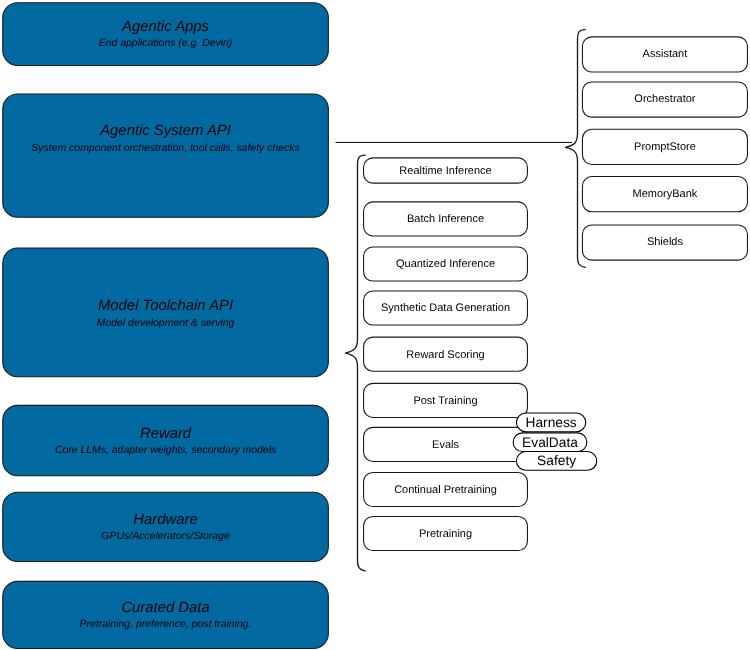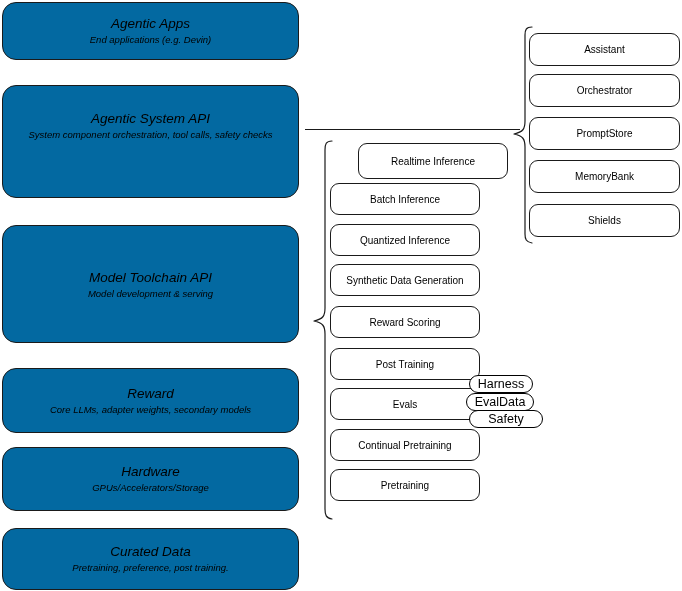--- a/index.html
+++ b/index.html
@@ -144,21 +144,21 @@
   <div class="node" style="left:529px; top:33px; width:151px; height:33px;">Assistant</div>
   <div class="node" style="left:529px; top:74px; width:151px; height:33px;">Orchestrator</div>
   <div class="node" style="left:529px; top:117px; width:151px; height:33px;">PromptStore</div>
   <div class="node" style="left:529px; top:160px; width:151px; height:33px;">MemoryBank</div>
   <div class="node" style="left:529px; top:204px; width:151px; height:33px;">Shields</div>
 
   <svg class="brace" style="left:312px; top:140px;" width="22" height="380" viewBox="0 0 22 380">
     <path d="M20 1 C14 1, 13 4, 13 10 L13 168 C13 176, 11 179, 2 181 C11 183, 13 186, 13 194 L13 369 C13 375, 14 378, 20 379"></path>
   </svg>
 
-  <div class="node" style="left:330px; top:143px; width:150px; height:36px;margin-left:28px;">Realtime Inference</div>
+  <div class="node" style="left:330px; top:143px; width:150px; height:24px;">Realtime Inference</div>
   <div class="node" style="left:330px; top:183px; width:150px; height:32px;">Batch Inference</div>
   <div class="node" style="left:330px; top:224px; width:150px; height:32px;">Quantized Inference</div>
   <div class="node" style="left:330px; top:264px; width:150px; height:32px;">Synthetic Data Generation</div>
   <div class="node" style="left:330px; top:306px; width:150px; height:32px;">Reward Scoring</div>
   <div class="node" style="left:330px; top:348px; width:150px; height:32px;">Post Training</div>
   <div class="node" style="left:330px; top:388px; width:150px; height:32px;">Evals</div>
   <div class="node" style="left:330px; top:429px; width:150px; height:32px;">Continual Pretraining</div>
   <div class="node" style="left:330px; top:469px; width:150px; height:32px;">Pretraining</div>
 
   <div class="pill" style="left:469px; top:375px; width:64px; height:18px;">Harness</div>

